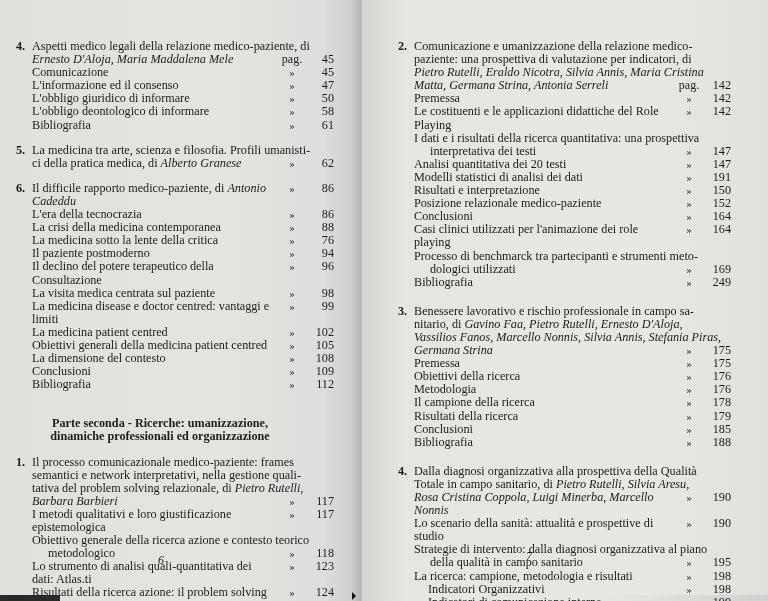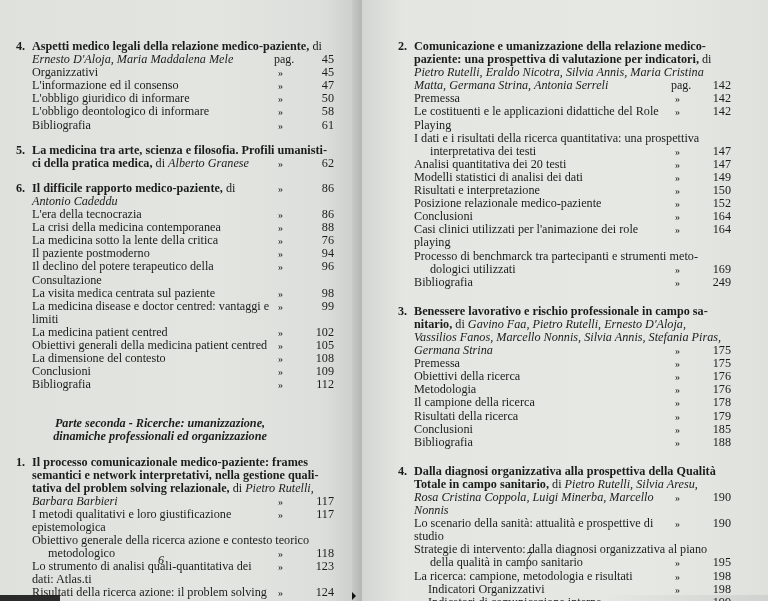--- a/index.html
+++ b/index.html
@@ -29,33 +29,33 @@
   }
   .bs-left { left: 0; width: 60px; background: #2a2a2a; }
   .bs-right { left: 600px; width: 168px; background: linear-gradient(to right, #e6e8e3, #cfd2ce); }
 
   .toc { position: absolute; font-size: 12.2px; line-height: 13.1px; }
   .toc-left { left: 16px; top: 40px; width: 318px; }
   .toc-right { left: 398px; top: 40px; width: 333px; }
   .chapter { margin-bottom: 12px; }
   .chapter-head { position: relative; padding-left: 16px; }
   .chapter-num { position: absolute; left: 0; top: 0; font-weight: bold; }
-  .chapter-title { font-weight: bold; }
+  .chapter-title { font-weight: normal; }
   .authors { font-style: italic; }
   .line { display: block; position: relative; padding-right: 60px; }
   .sub { padding-left: 16px; }
   .cont { padding-left: 16px; }
   .pg {
     position: absolute; right: 0; top: 0; width: 56px; text-align: right;
   }
-  .pg .mark { position: absolute; left: 0; width: 28px; text-align: left; font-size: 10px; }
+  .pg .mark { position: absolute; left: 0; width: 28px; text-align: center; font-size: 10px; }
   .pg .num { display: inline-block; }
 
   .part-heading {
-    text-align: center; font-weight: bold; margin: 26px 0 12px 0; padding-right: 30px; font-style: italic;
+    text-align: center; font-weight: bold; margin: 26px 0 12px 0; padding-right: 30px;
   }
   .folio {
     position: absolute; font-style: italic; font-size: 12px;
   }
   .folio-left { left: 158px; top: 553px; }
   .folio-right { left: 526px; top: 549px; }
   .pointer {
     position: absolute; left: 352px; top: 592px; width: 0; height: 0;
     border-left: 4px solid #111; border-top: 4px solid transparent; border-bottom: 4px solid transparent;
   }
@@ -77,21 +77,21 @@
       <span class="line" style="padding-right:0">
         <span class="chapter-title">Aspetti medico legali della relazione medico-paziente,</span>
         <span>di</span>
       </span>
       <span class="line">
         <span class="authors">Ernesto D'Aloja, Maria Maddalena Mele</span>
         <span class="pg"><span class="mark" style="font-size:12px;left:-4px;width:36px">pag.</span><span class="num">45</span></span>
       </span>
     </div>
     <div class="sub">
-      <span class="line"><span>Organizzativi</span><span class="pg"><span class="mark">»</span><span class="num">45</span></span></span>
+      <span class="line"><span>Comunicazione</span><span class="pg"><span class="mark">»</span><span class="num">45</span></span></span>
       <span class="line"><span>L'informazione ed il consenso</span><span class="pg"><span class="mark">»</span><span class="num">47</span></span></span>
       <span class="line"><span>L'obbligo giuridico di informare</span><span class="pg"><span class="mark">»</span><span class="num">50</span></span></span>
       <span class="line"><span>L'obbligo deontologico di informare</span><span class="pg"><span class="mark">»</span><span class="num">58</span></span></span>
       <span class="line"><span>Bibliografia</span><span class="pg"><span class="mark">»</span><span class="num">61</span></span></span>
     </div>
   </div>
 
   <div class="chapter">
     <div class="chapter-head">
       <span class="chapter-num">5.</span>
@@ -173,21 +173,21 @@
       <span class="line" style="padding-right:0"><span class="chapter-title">paziente: una prospettiva di valutazione per indicatori,</span> <span>di</span></span>
       <span class="line" style="padding-right:0"><span class="authors">Pietro Rutelli, Eraldo Nicotra, Silvia Annis, Maria Cristina</span></span>
       <span class="line"><span class="authors">Matta, Germana Strina, Antonia Serreli</span><span class="pg"><span class="mark" style="font-size:12px;left:-4px;width:36px">pag.</span><span class="num">142</span></span></span>
     </div>
     <div class="sub">
       <span class="line"><span>Premessa</span><span class="pg"><span class="mark">»</span><span class="num">142</span></span></span>
       <span class="line"><span>Le costituenti e le applicazioni didattiche del Role Playing</span><span class="pg"><span class="mark">»</span><span class="num">142</span></span></span>
       <span class="line" style="padding-right:0"><span>I dati e i risultati della ricerca quantitativa: una prospettiva</span></span>
       <span class="line cont"><span>interpretativa dei testi</span><span class="pg"><span class="mark">»</span><span class="num">147</span></span></span>
       <span class="line"><span>Analisi quantitativa dei 20 testi</span><span class="pg"><span class="mark">»</span><span class="num">147</span></span></span>
-      <span class="line"><span>Modelli statistici di analisi dei dati</span><span class="pg"><span class="mark">»</span><span class="num">149</span></span></span>
+      <span class="line"><span>Modelli statistici di analisi dei dati</span><span class="pg"><span class="mark">»</span><span class="num">191</span></span></span>
       <span class="line"><span>Risultati e interpretazione</span><span class="pg"><span class="mark">»</span><span class="num">150</span></span></span>
       <span class="line"><span>Posizione relazionale medico-paziente</span><span class="pg"><span class="mark">»</span><span class="num">152</span></span></span>
       <span class="line"><span>Conclusioni</span><span class="pg"><span class="mark">»</span><span class="num">164</span></span></span>
       <span class="line"><span>Casi clinici utilizzati per l'animazione dei role playing</span><span class="pg"><span class="mark">»</span><span class="num">164</span></span></span>
       <span class="line" style="padding-right:0"><span>Processo di benchmarck tra partecipanti e strumenti meto-</span></span>
       <span class="line cont"><span>dologici utilizzati</span><span class="pg"><span class="mark">»</span><span class="num">169</span></span></span>
       <span class="line"><span>Bibliografia</span><span class="pg"><span class="mark">»</span><span class="num">249</span></span></span>
     </div>
   </div>
 

